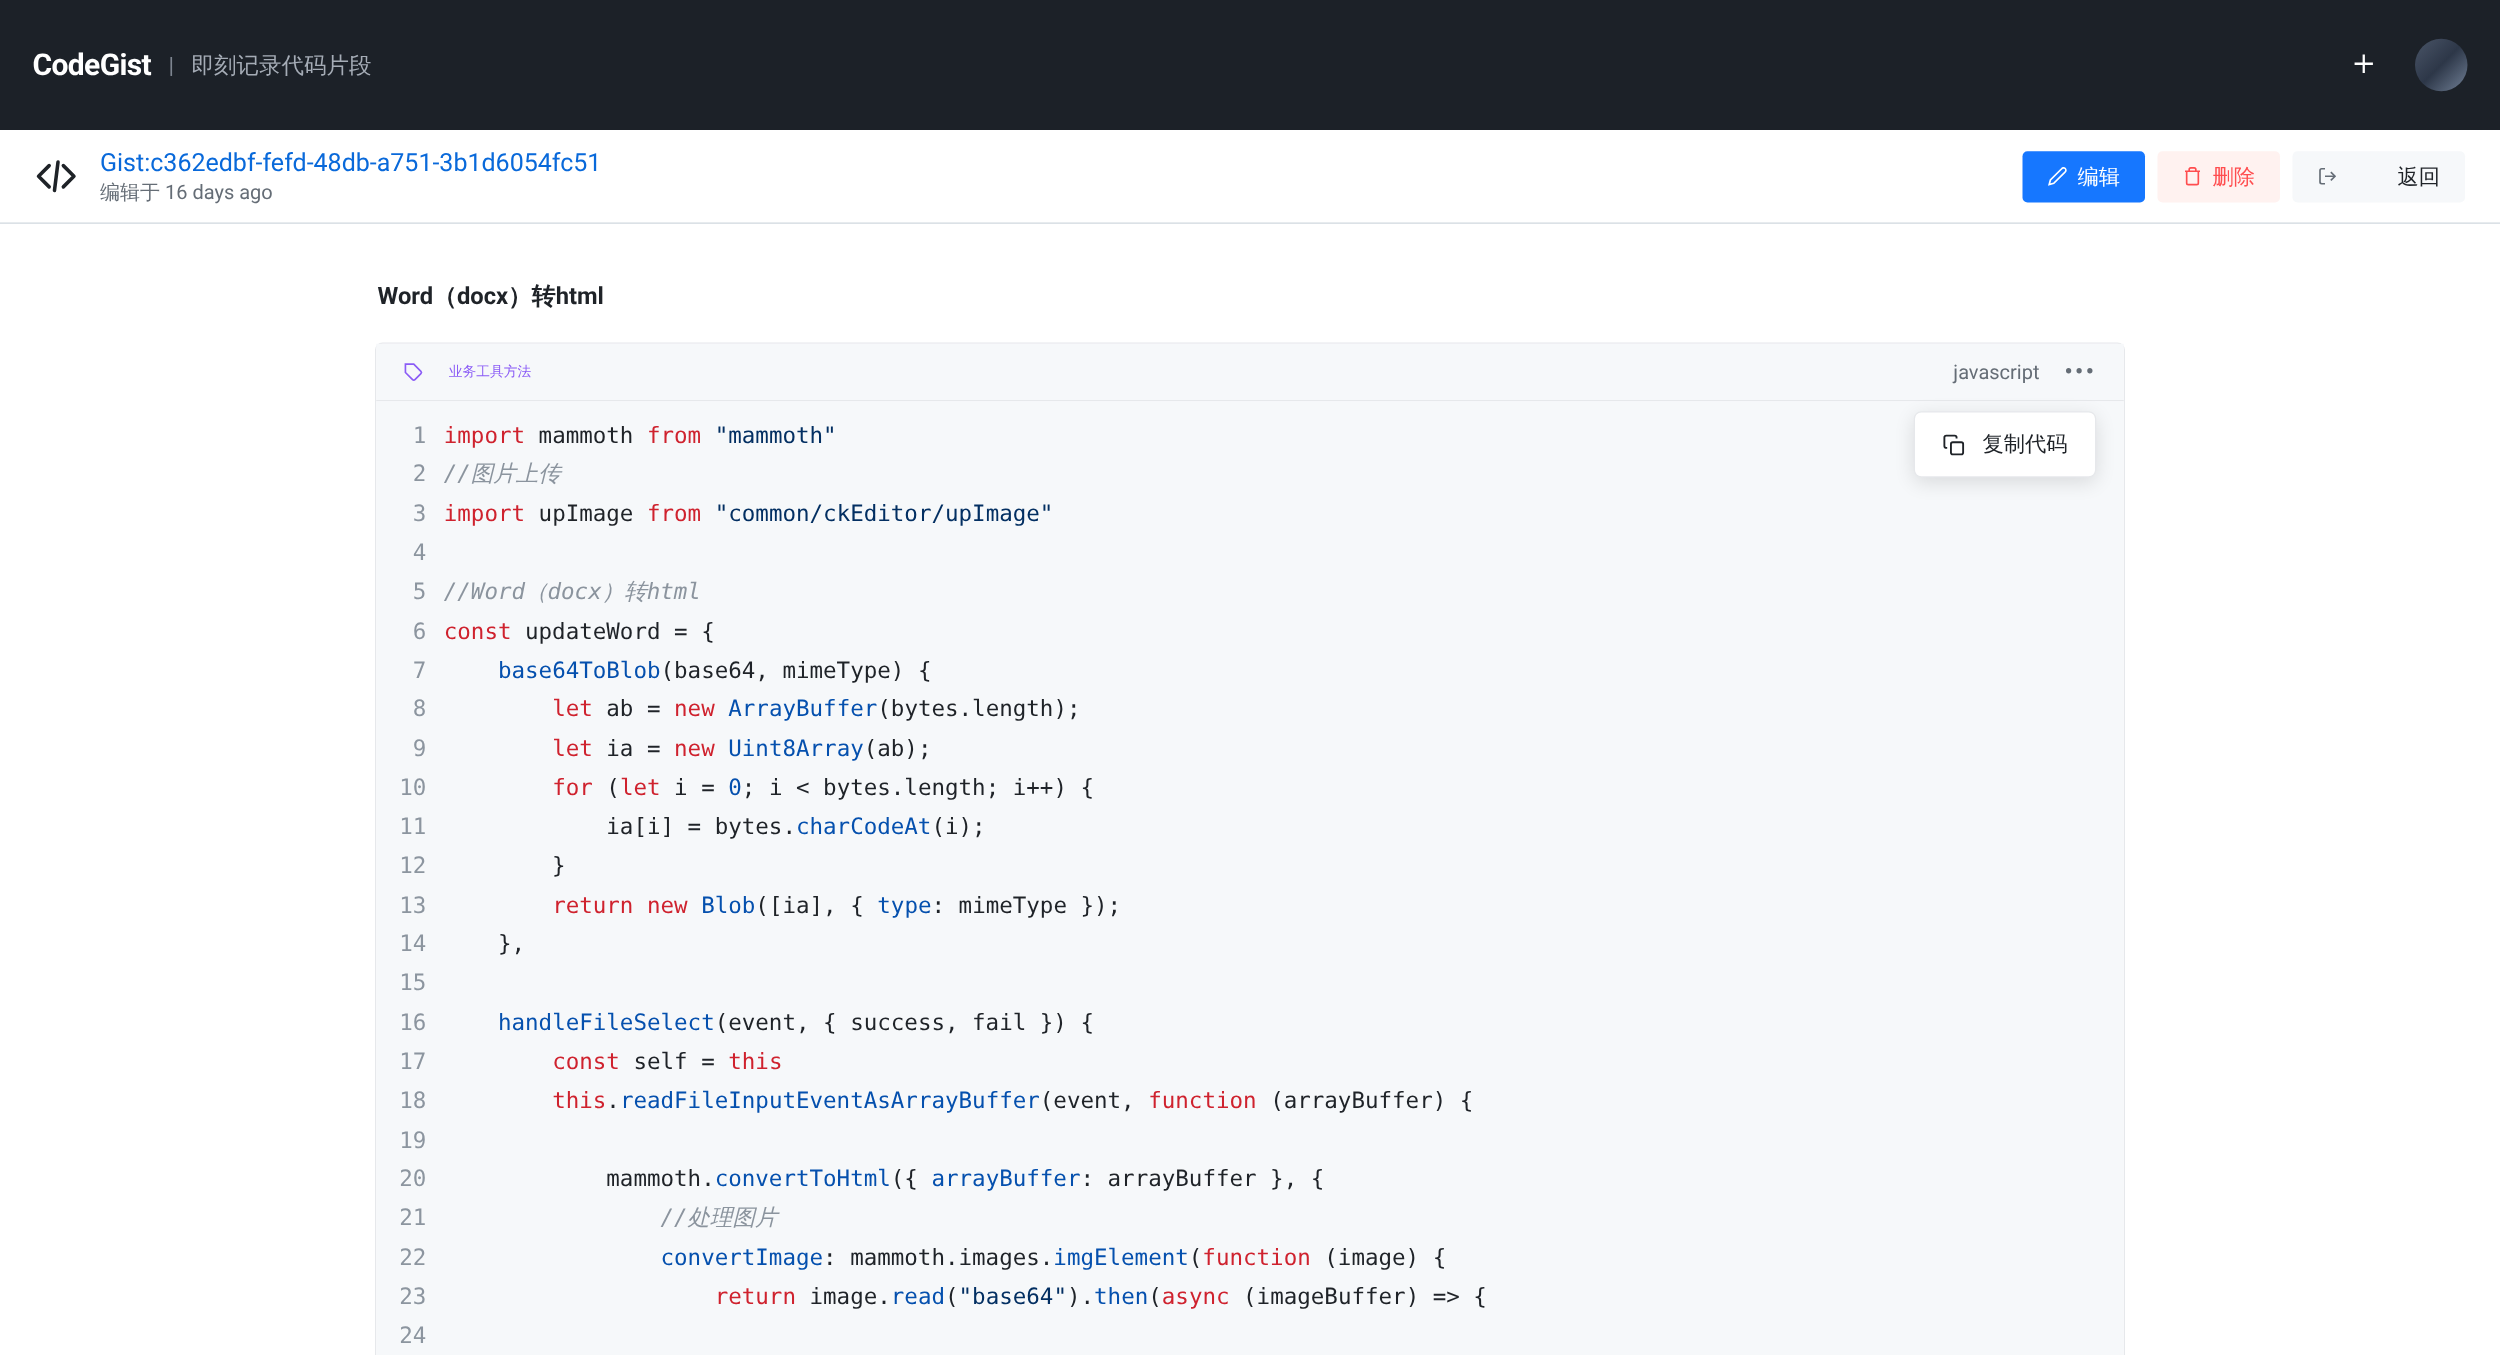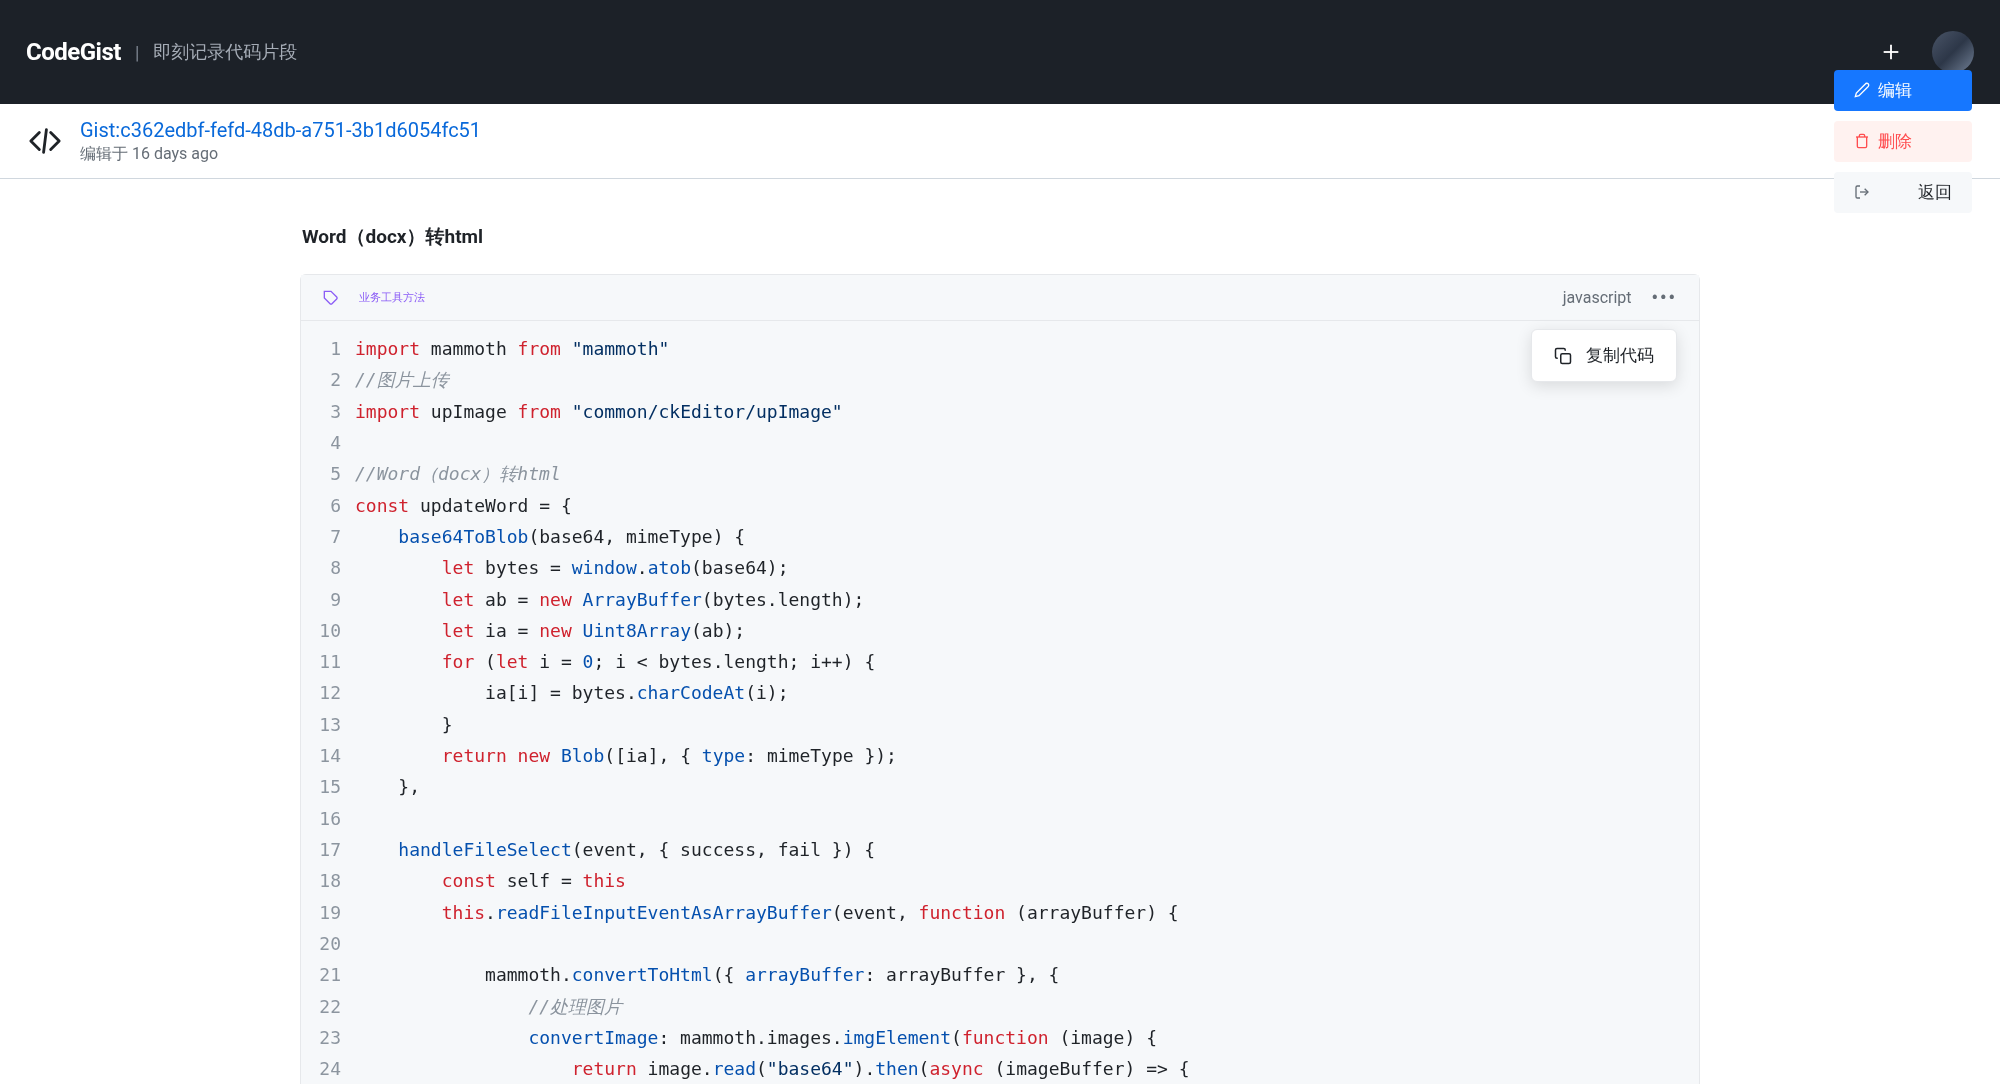--- a/index.html
+++ b/index.html
@@ -77,21 +77,20 @@
       font-weight: 400;
     }
     .gist-meta {
       color: #656d76;
       font-size: 16px;
     }
     .subheader-actions {
       margin-left: auto;
       display: flex;
       gap: 10px;
-      flex-direction: column;
     }
     .btn {
       display: flex;
       align-items: center;
       gap: 8px;
       padding: 9px 20px;
       border-radius: 4px;
       font-size: 17px;
       cursor: pointer;
       border: none;
@@ -334,21 +333,20 @@
           <div>24</div>
         </div>
       <div class="code-lines">
         <div><span class="kw">import</span><span> mammoth </span><span class="kw">from</span><span class="str2"> "mammoth"</span></div>
         <div><span class="cmt">//图片上传</span></div>
         <div><span class="kw">import</span><span> upImage </span><span class="kw">from</span><span class="str2"> "common/ckEditor/upImage"</span></div>
         <div> </div>
         <div><span class="cmt">//Word（docx）转html</span></div>
         <div><span class="kw">const</span><span> updateWord = {</span></div>
         <div>    <span class="fn">base64ToBlob</span><span>(base64, mimeType) {</span></div>
-        <div>        <span class="kw">let</span><span> bytes = </span><span class="fn">window</span><span>.</span><span class="fn">atob</span><span>(base64);</span></div>
         <div>        <span class="kw">let</span><span> ab = </span><span class="kw">new</span><span> </span><span class="fn">ArrayBuffer</span><span>(bytes.length);</span></div>
         <div>        <span class="kw">let</span><span> ia = </span><span class="kw">new</span><span> </span><span class="fn">Uint8Array</span><span>(ab);</span></div>
         <div>        <span class="kw">for</span><span> (</span><span class="kw">let</span><span> i = </span><span class="num">0</span><span>; i &lt; bytes.length; i++) {</span></div>
         <div><span>            ia[i] = bytes.</span><span class="fn">charCodeAt</span><span>(i);</span></div>
         <div><span>        }</span></div>
         <div>        <span class="kw">return</span><span> </span><span class="kw">new</span><span> </span><span class="fn">Blob</span><span>([ia], { </span><span class="fn">type</span><span>: mimeType });</span></div>
         <div><span>    },</span></div>
         <div> </div>
         <div>    <span class="fn">handleFileSelect</span><span>(event, { success, fail }) {</span></div>
         <div>        <span class="kw">const</span><span> self = </span><span class="kw">this</span></div>

